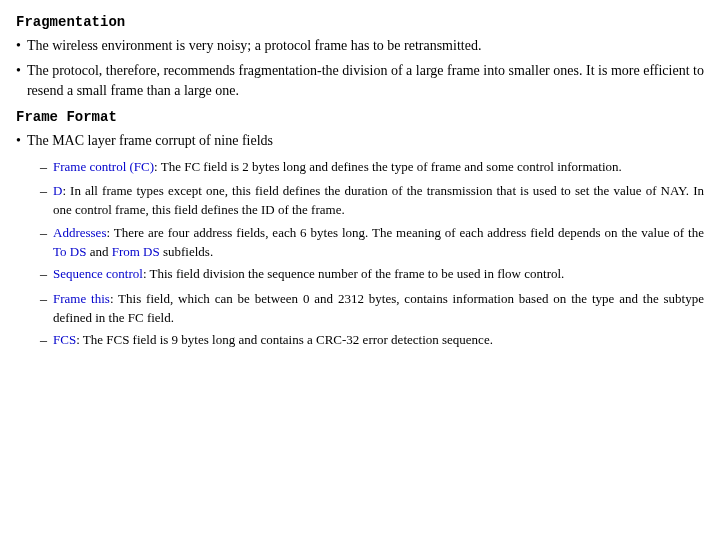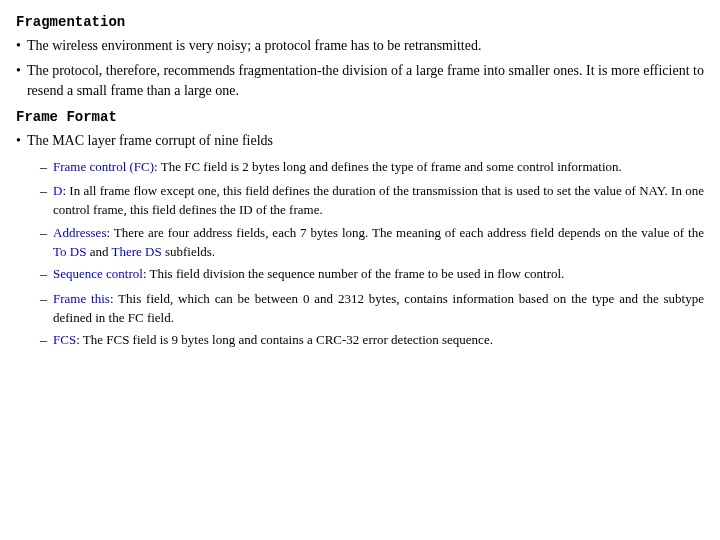--- a/index.html
+++ b/index.html
@@ -108,28 +108,28 @@
     <li>
       <span class="dash">–</span>
       <span class="sub-text">
         <span class="highlight-blue">Frame control (FC)</span><span>: The FC field is 2 bytes long and defines the type of frame and some control information.</span>
       </span>
     </li>
 
     <li>
       <span class="dash">–</span>
       <span class="sub-text">
-        <span class="highlight-blue">D</span><span>: In all frame flow except one, this field defines the duration of the transmission that is used to set the value of NAY. In one control frame, this field defines the ID of the frame.</span>
+        <span class="highlight-blue">D</span><span>: In all frame types except one, this field defines the duration of the transmission that is used to set the value of NAY. In one control frame, this field defines the ID of the frame.</span>
       </span>
     </li>
 
     <li>
       <span class="dash">–</span>
       <span class="sub-text">
-        <span class="highlight-blue">Addresses</span><span>: There are four address fields, each 7 bytes long. The meaning of each address field depends on the value of the </span><span class="highlight-blue">To DS</span><span> and </span><span class="highlight-blue">There DS</span><span> subfields.</span>
+        <span class="highlight-blue">Addresses</span><span>: There are four address fields, each 6 bytes long. The meaning of each address field depends on the value of the </span><span class="highlight-blue">To DS</span><span> and </span><span class="highlight-blue">From DS</span><span> subfields.</span>
       </span>
     </li>
 
     <li>
       <span class="dash">–</span>
       <span class="sub-text">
         <span class="highlight-blue">Sequence control</span><span>: This field division the sequence number of the frame to be used in flow control.</span>
       </span>
     </li>
 

